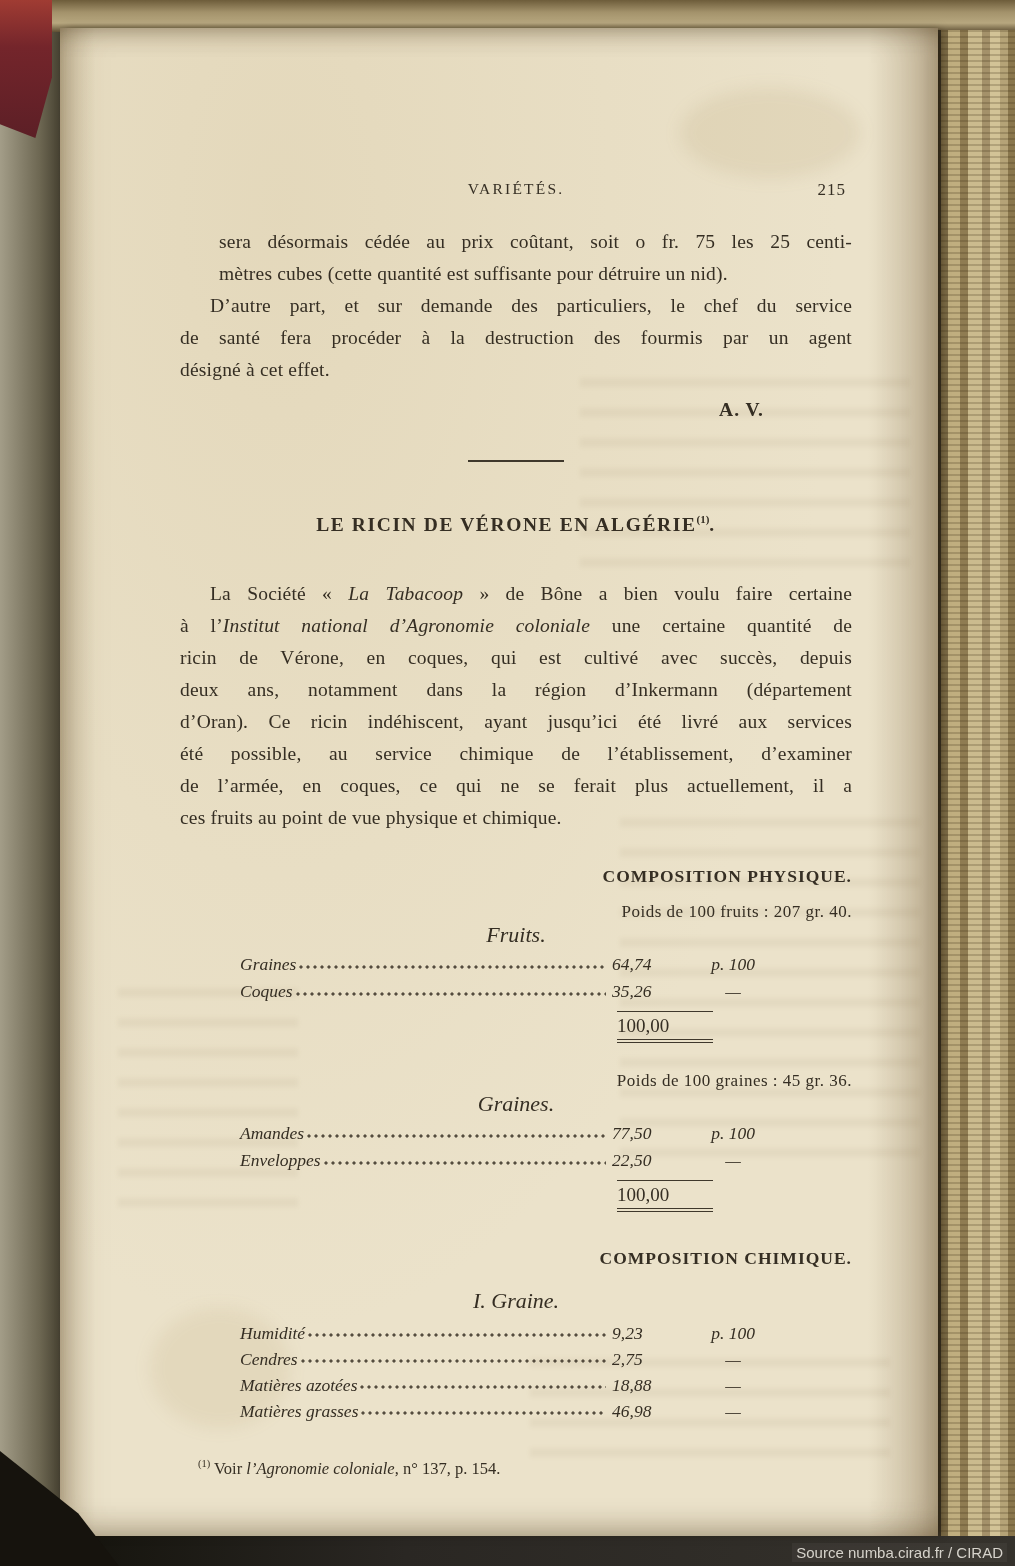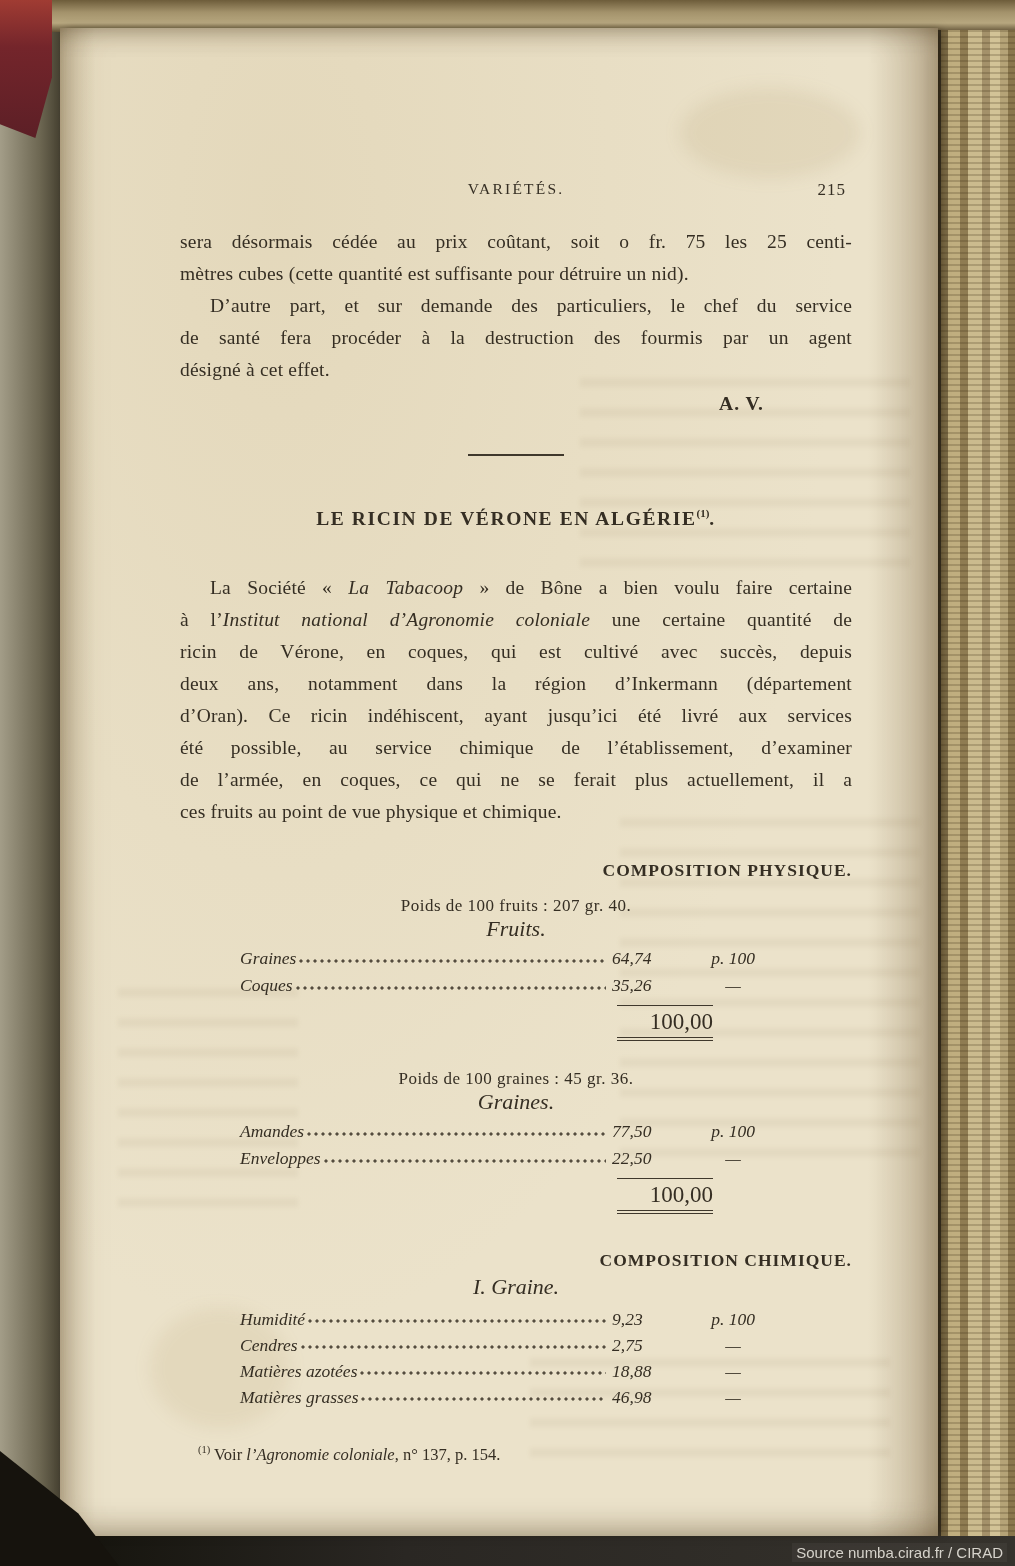--- a/index.html
+++ b/index.html
@@ -45,48 +45,48 @@
   .stain{position:absolute;border-radius:50%;filter:blur(8px);pointer-events:none;}
   .s1{left:620px;top:60px;width:180px;height:90px;background:rgba(150,120,60,.10);}
   .s2{left:90px;top:1280px;width:140px;height:120px;background:rgba(150,120,60,.09);}
 
   
   .content{position:absolute;left:120px;top:0;width:672px;color:#352e23;}
   .pg-header{position:relative;margin-top:152px;text-align:center;height:24px;
              font-size:15.5px;letter-spacing:2.2px;}
   .pg-num{position:absolute;right:6px;top:0;font-size:17px;letter-spacing:1px;}
   .para{margin-top:0;}
-  .para.first{margin-top:22px;}
+  .para.first{margin-top:22px;margin-left:39px;}
   .tline{font-size:19.5px;line-height:32px;letter-spacing:.2px;
          text-align:justify;text-align-last:justify;}
   .para .tline:last-of-type{text-align-last:left;}
   .indent-first .tline:first-of-type{text-indent:30px;}
-  .signature{margin-top:2px;text-align:right;padding-right:88px;
+  .signature{margin-top:8px;text-align:right;padding-right:88px;
              font-size:19.5px;font-weight:bold;line-height:32px;letter-spacing:1px;}
   .divider{margin:34px auto 0;width:96px;border-top:2px solid #3f382c;}
   .article-title{margin-top:44px;text-align:center;font-weight:bold;
                  font-size:19.5px;letter-spacing:1.6px;line-height:26px;}
   .article-title sup{font-size:11px;letter-spacing:0;}
   .article-body{margin-top:40px;}
   .em{font-style:italic;}
 
   .sec-heading{margin-top:30px;text-align:right;font-weight:bold;
                font-size:17.5px;letter-spacing:1px;line-height:24px;}
-  .t-caption{margin-top:12px;text-align:center;font-size:17px;letter-spacing:.5px;line-height:23px;}
+  .t-caption{margin-top:12px;text-align:right;font-size:17px;letter-spacing:.5px;line-height:23px;}
   .t-subcaption{margin-top:1px;text-align:center;font-style:italic;font-size:22px;line-height:22px;}
   .ptable{margin-left:60px;width:536px;margin-top:5px;font-style:italic;}
   .trow{display:flex;align-items:baseline;font-size:17.5px;line-height:27px;}
   .tlabel{white-space:nowrap;}
   .tleader{flex:1 1 auto;align-self:stretch;margin:0 6px 0 3px;
      background-image:radial-gradient(circle at 2px 50%,rgba(58,50,38,.85) 1.3px,rgba(0,0,0,0) 1.9px);
      background-size:7px 6px;background-repeat:repeat-x;background-position:left calc(100% - 8px);}
   .tvalue{flex:0 0 78px;}
   .tunit{flex:0 0 86px;text-align:center;}
-  .total{margin-left:437px;margin-top:6px;width:96px;text-align:right;
-         font-size:23px;padding:3px 0 2px;
+  .total{margin-left:437px;margin-top:6px;width:96px;text-align:left;
+         font-size:19px;padding:3px 0 2px;
          border-top:1.5px solid #3f382c;border-bottom:4px double #3f382c;}
   .chim-rows{margin-top:8px;}
   .chim-rows .trow{line-height:26px;}
   .footnote{margin-top:28px;font-size:16.5px;line-height:24px;text-indent:18px;}
   .footnote sup{font-size:10.5px;}
 
   .source-bar{position:absolute;right:8px;bottom:4px;
               font-family:"Liberation Sans", sans-serif;font-size:15px;
               color:#d6d3cb;background:rgba(90,88,80,.22);padding:1px 4px;}
 </style>
@@ -182,21 +182,21 @@
           <div class="trow">
             <span class="tlabel">Enveloppes</span>
             <span class="tleader"></span>
             <span class="tvalue">22,50</span>
             <span class="tunit">—</span>
           </div>
         </div>
       <div class="total">100,00</div>
 
       <div class="sec-heading" style="margin-top:34px;">COMPOSITION CHIMIQUE.</div>
-      <div class="t-subcaption" style="margin-top:4px;">I. Graine.</div>
+      <div class="t-subcaption" style="margin-top:20px;">I. Graine.</div>
 
       <div class="ptable chim-rows">
 
       <div class="trow">
             <span class="tlabel">Humidité</span>
             <span class="tleader"></span>
             <span class="tvalue">9,23</span>
             <span class="tunit">p. 100</span>
           </div>
           <div class="trow">

